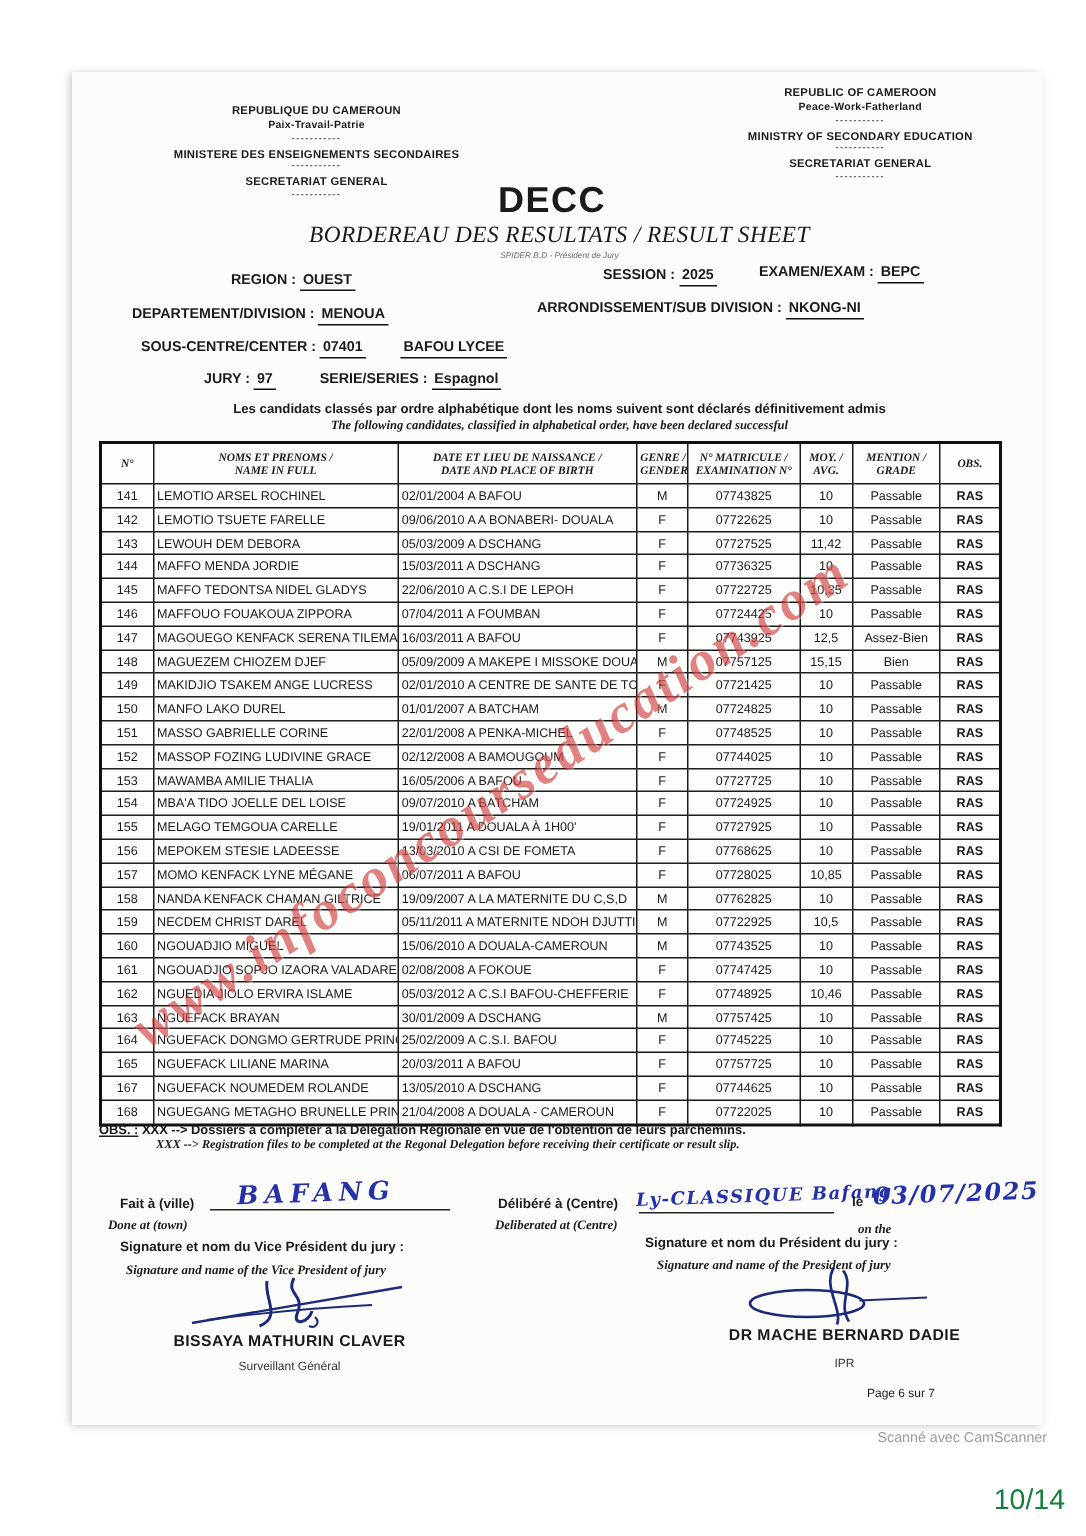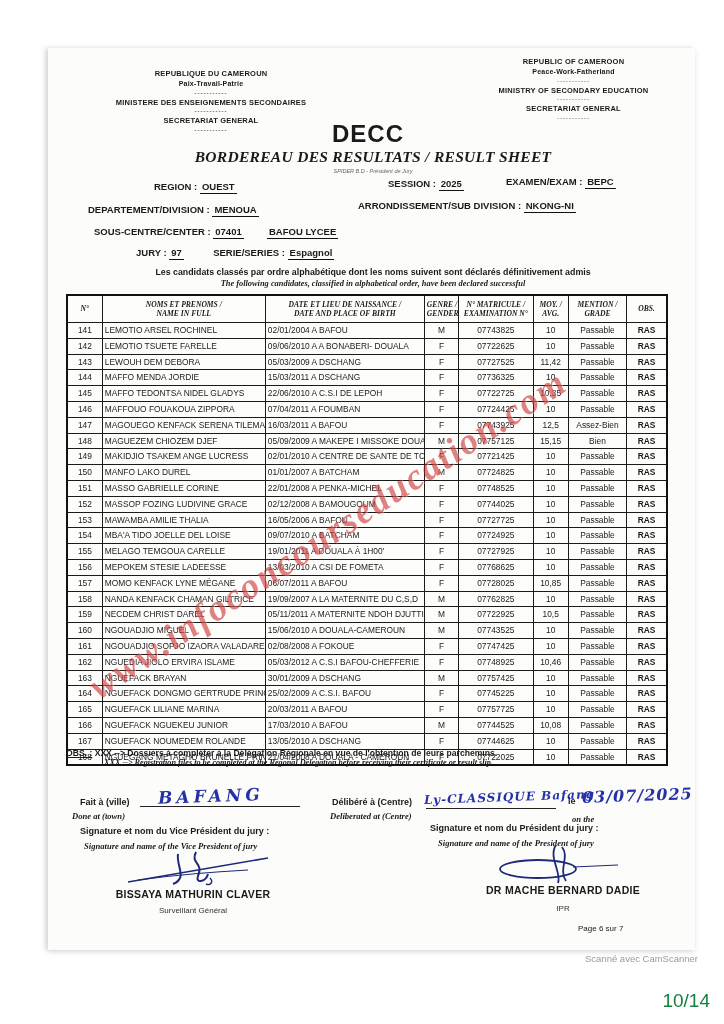--- a/index.html
+++ b/index.html
@@ -9,21 +9,21 @@
   }
   .sheet{
     position:absolute;left:48px;top:48px;width:647px;height:902px;
     background:#fcfcfa;box-shadow:-3px 0 5px rgba(0,0,0,.12), 0 2px 6px rgba(0,0,0,.10);
   }
   .abs{position:absolute;}
   .ctr{text-align:center;}
   .hdr-block{font-size:7.5px;font-weight:bold;line-height:1.5;letter-spacing:.2px;}
   .hdr-sep{color:#555;font-size:6px;letter-spacing:1px;line-height:1.2;}
   .org-title{font-size:24px;font-weight:bold;letter-spacing:1px;font-family:"Liberation Sans",sans-serif;}
-  .doc-title{font-size:15.5px;font-weight:bold;font-style:italic;font-family:"Liberation Serif",serif;letter-spacing:.3px;}
+  .doc-title{font-size:15.5px;font-weight:normal;font-style:italic;font-family:"Liberation Serif",serif;letter-spacing:.3px;}
   .doc-subtitle{font-size:5.5px;color:#666;font-style:italic;}
   .meta{font-size:9.5px;font-weight:bold;}
   .meta .val{border-bottom:1.4px solid #111;padding:0 2px 1px 2px;}
   .note-fr{font-size:8.8px;font-weight:bold;}
   .note-en{font-size:8.4px;font-weight:bold;font-style:italic;font-family:"Liberation Serif",serif;}
   table.results{border-collapse:collapse;table-layout:fixed;width:602px;background:#fdfdfc;}
   table.results th,table.results td{
     border:1px solid #1b1b1b;padding:0 2px;overflow:hidden;white-space:nowrap;
   }
   table.results{border:2px solid #111;}
@@ -86,21 +86,21 @@
   </div>
 
   <div class="abs ctr org-title" style="left:160px;top:72px;width:320px;">DECC</div>
   <div class="abs ctr doc-title" style="left:60px;top:100px;width:530px;">BORDEREAU DES RESULTATS / RESULT SHEET</div>
   <div class="abs ctr doc-subtitle" style="left:60px;top:120px;width:530px;">SPIDER B.D - Président de Jury</div>
 
   <div class="abs meta" style="left:106px;top:133px;">
     <span>REGION :</span>
     <span class="val">OUEST</span>
   </div>
-  <div class="abs meta" style="left:340px;top:130px;">
+  <div class="abs meta" style="left:354px;top:130px;">
     <span>SESSION :</span>
     <span class="val">2025</span>
   </div>
   <div class="abs meta" style="left:458px;top:128px;">
     <span>EXAMEN/EXAM :</span>
     <span class="val">BEPC</span>
   </div>
 
   <div class="abs meta" style="left:40px;top:156px;">
     <span>DEPARTEMENT/DIVISION :</span>
@@ -417,30 +417,20 @@
           <td class="c">165</td>
           <td class="name">NGUEFACK LILIANE MARINA</td>
           <td class="birth">20/03/2011 A BAFOU</td>
           <td class="c">F</td>
           <td class="c">07757725</td>
           <td class="c">10</td>
           <td class="c grade-cell">Passable</td>
           <td class="c obs-cell">RAS</td>
         </tr>
           <tr>
-          <td class="c">166</td>
-          <td class="name">NGUEFACK NGUEKEU JUNIOR</td>
-          <td class="birth">17/03/2010 A BAFOU</td>
-          <td class="c">M</td>
-          <td class="c">07744525</td>
-          <td class="c">10,08</td>
-          <td class="c grade-cell">Passable</td>
-          <td class="c obs-cell">RAS</td>
-        </tr>
-          <tr>
           <td class="c">167</td>
           <td class="name">NGUEFACK NOUMEDEM ROLANDE</td>
           <td class="birth">13/05/2010 A DSCHANG</td>
           <td class="c">F</td>
           <td class="c">07744625</td>
           <td class="c">10</td>
           <td class="c grade-cell">Passable</td>
           <td class="c obs-cell">RAS</td>
         </tr>
           <tr>

